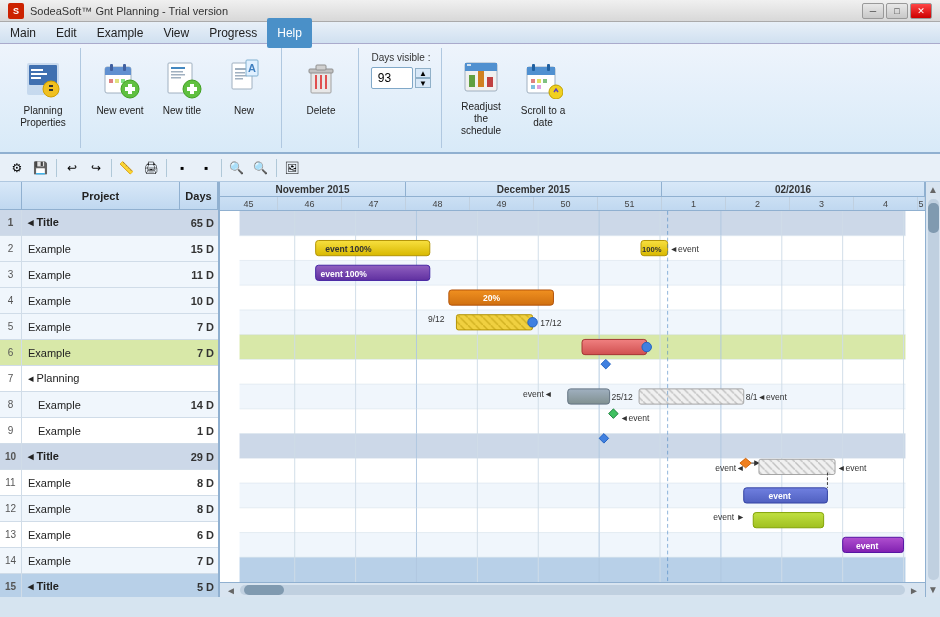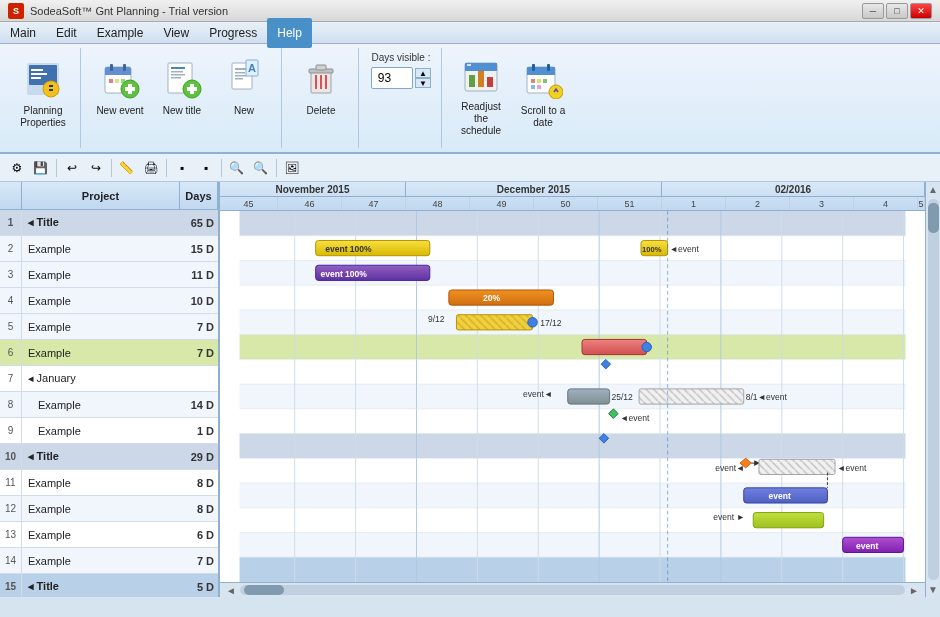--- a/index.html
+++ b/index.html
@@ -483,21 +483,21 @@
       </div>
 
       <div class="project-row highlighted">
         <div class="row-num">6</div>
         <div class="row-name">Example</div>
         <div class="row-days">7 D</div>
       </div>
 
       <div class="project-row">
         <div class="row-num">7</div>
-        <div class="row-name">◂ January</div>
+        <div class="row-name">◂ Planning</div>
         <div class="row-days"></div>
       </div>
 
       <div class="project-row" style="background:#f0f6fc;">
         <div class="row-num">8</div>
         <div class="row-name indented">Example</div>
         <div class="row-days">14 D</div>
       </div>
 
       <div class="project-row">

